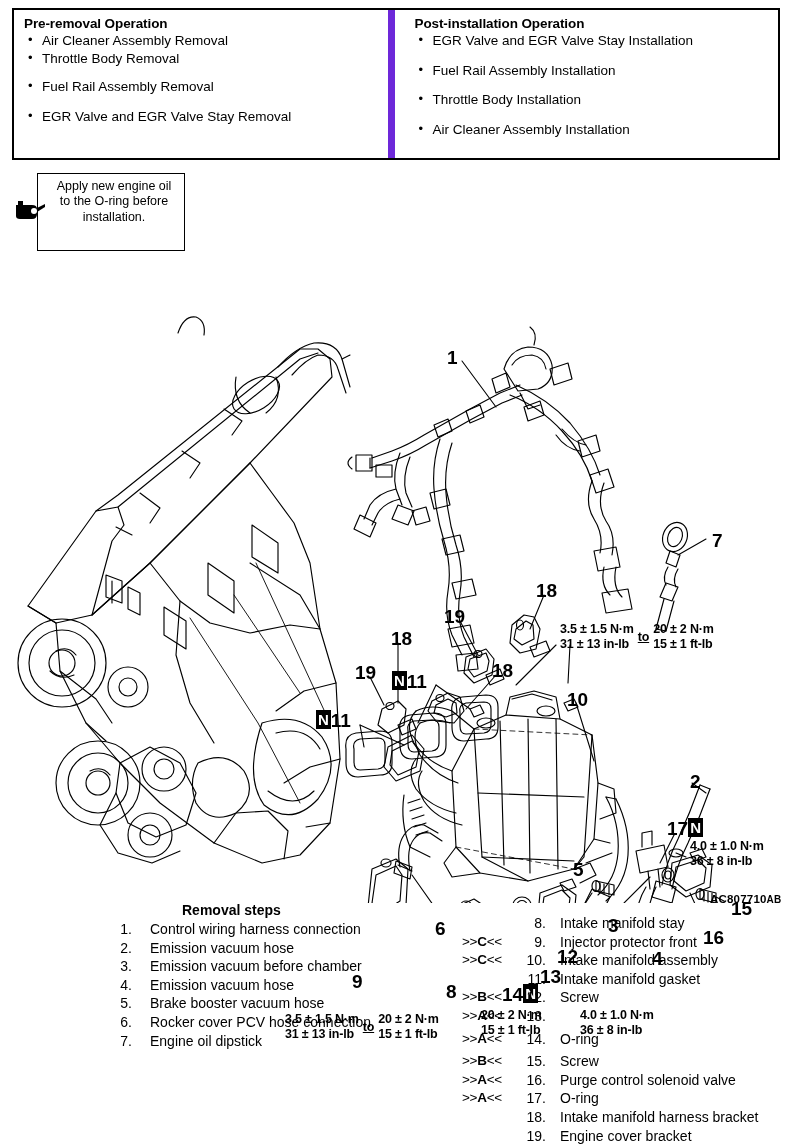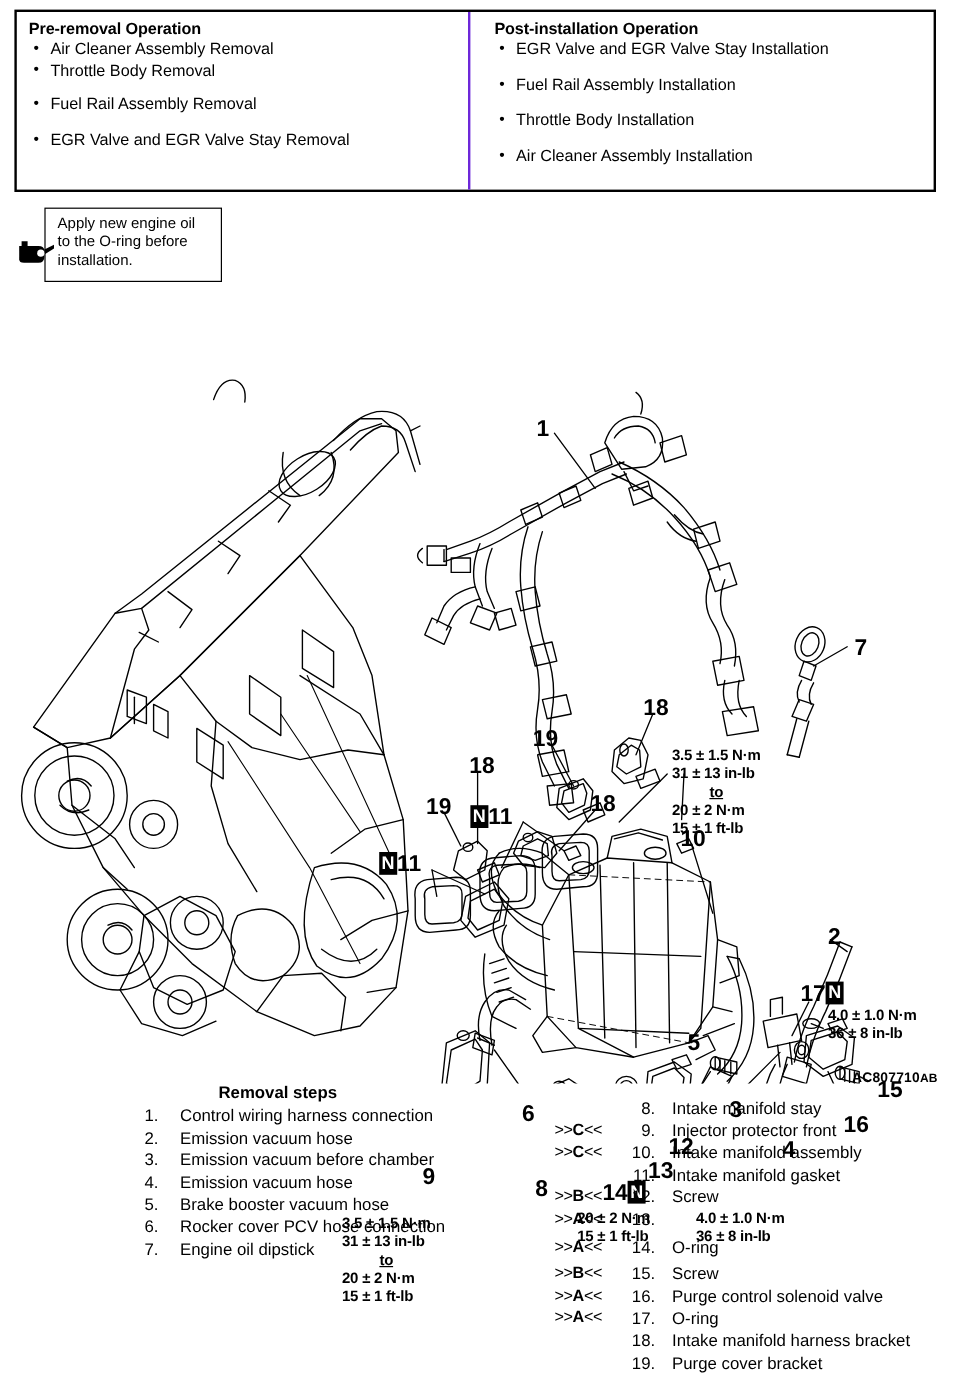--- a/index.html
+++ b/index.html
@@ -4,46 +4,46 @@
 <style>
   html,body{margin:0;padding:0;background:#fff;}
   body{width:805px;height:1147px;position:relative;
        font-family:"Liberation Sans","DejaVu Sans",sans-serif;color:#000;
        -webkit-font-smoothing:antialiased;overflow:hidden;}
 
   
   #op-boxes{position:absolute;left:12px;top:8px;width:768px;height:152px;
             border:2px solid #000;display:flex;box-sizing:border-box;}
   .op-col{flex:1;padding:6px 0 0 8px;box-sizing:border-box;}
-  .op-col.right{border-left:2px solid #6d28d9;padding-left:18px;}
+  .op-col.right{border-left:7px solid #6d28d9;padding-left:18px;}
   .op-title{font-size:13.5px;font-weight:bold;letter-spacing:-.1px;margin:0 0 1px 2px;}
   .op-list{list-style:none;margin:0;padding:0;}
   .op-list li{font-size:13.5px;line-height:1.0;position:relative;padding-left:20px;}
   .op-list li .bu{position:absolute;left:6px;top:-1px;font-size:13px;}
   .op-list li .tx{display:inline-block;}
 
   
-  #oil-note{position:absolute;left:37px;top:173px;width:148px;height:62px;
+  #oil-note{position:absolute;left:37px;top:173px;width:148px;height:78px;
             border:1.6px solid #000;box-sizing:border-box;
-            padding:5px 4px 0 10px;}
+            padding:5px 4px 0 10px;text-align:center;}
   #oil-note .nt{font-size:12.5px;line-height:1.22;}
   #oil-can{position:absolute;left:12px;top:196px;width:34px;height:26px;}
 
   
   #diagram{position:absolute;left:0;top:163px;width:805px;height:740px;}
   #diagram svg{display:block;}
 
   .lbl{position:absolute;font-size:19px;font-weight:bold;line-height:1;
        white-space:nowrap;}
   .nbox{display:inline-block;background:#000;color:#fff;font-weight:bold;
         font-size:15px;line-height:15px;padding:2px 2px 2px 2px;
         vertical-align:2px;font-family:"Liberation Sans",sans-serif;}
   .tq{position:absolute;font-size:12.5px;font-weight:bold;line-height:1.22;
       white-space:nowrap;letter-spacing:-.2px;}
-  .tqrow{display:flex;flex-direction:column;}
+  .tqrow{display:flex;align-items:center;}
   .tqcol{display:block;}
   .tq .mid{padding:0 4px;align-self:center;text-decoration:underline;}
 
   #partno{position:absolute;left:710px;top:874px;font-size:11.5px;
           font-weight:bold;letter-spacing:.2px;margin-top:19px;}
   #partno .sfx{font-size:10px;}
 
   
   #steps{position:absolute;left:0;top:900px;width:805px;height:247px;}
   .st-title{position:absolute;left:150px;top:2px;font-size:14px;font-weight:bold;padding-left:32px;}
@@ -671,16 +671,16 @@
         <span class="st-txt">O-ring</span>
       </div>
     <div class="st-row">
         <span class="st-mark"></span>
         <span class="st-num">18.</span>
         <span class="st-txt">Intake manifold harness bracket</span>
       </div>
     <div class="st-row">
         <span class="st-mark"></span>
         <span class="st-num">19.</span>
-        <span class="st-txt">Purge cover bracket</span>
+        <span class="st-txt">Engine cover bracket</span>
       </div>
   </div>
 </div>
 
 </body></html>

